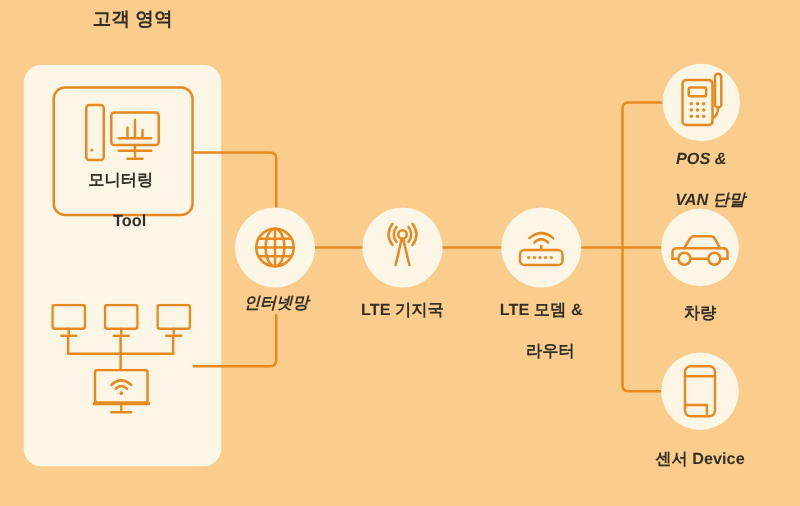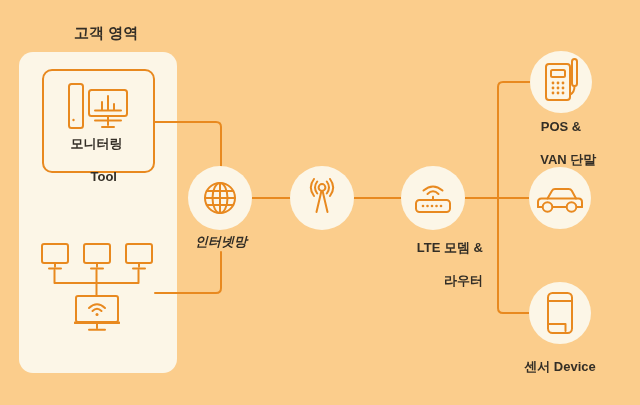--- a/index.html
+++ b/index.html
@@ -31,21 +31,21 @@
   svg{display:block;}
   .stroke{fill:none;stroke:#E8891F;stroke-width:2;stroke-linecap:round;stroke-linejoin:round;}
   .filldot{fill:#E8891F;stroke:none;}
   .wheel{fill:#FCF6E7;stroke:#E8891F;stroke-width:2;}
 </style>
 </head>
 <body>
 
 <div class="canvas">
 
-  <div class="abs title" style="left:74px;top:24px;">고객 영역</div>
+  <div class="abs title" style="left:74px;top:6px;">고객 영역</div>
 
   <div class="abs panel" style="left:19px;top:52px;width:158px;height:321px;"></div>
 
   <svg class="abs" style="left:0;top:0;" width="640" height="405">
     <path class="stroke" d="M155,122 H216 Q221,122 221,127 V167"></path>
     <path class="stroke" d="M155,293 H216 Q221,293 221,288 V252"></path>
     <path class="stroke" d="M252,198 H291"></path>
     <path class="stroke" d="M353,198 H402"></path>
     <path class="stroke" d="M464,198 H529"></path>
     <path class="stroke" d="M530,82 H503 Q498,82 498,87 V308 Q498,313 503,313 H529"></path>
@@ -93,65 +93,67 @@
   <div class="abs lbl" style="left:171px;top:234px;width:100px;font-style:italic;">인터넷망</div>
 
   <div class="abs circle" style="left:290px;top:166px;width:64px;height:64px;">
     <svg width="36" height="40" viewBox="0 0 36 40">
       <circle class="stroke" cx="18" cy="9.5" r="3.4"></circle>
       <path class="stroke" d="M12.5,34 L17.3,13.5 M23.5,34 L18.7,13.5"></path>
       <path class="stroke" d="M13.2,15.5 Q8.8,9.5 13.2,3.5 M10,18 Q3.6,9.5 10,1"></path>
       <path class="stroke" d="M22.8,15.5 Q27.2,9.5 22.8,3.5 M26,18 Q32.4,9.5 26,1"></path>
     </svg>
   </div>
+  <div class="abs lbl" style="left:272px;top:240px;width:100px;">LTE 기지국</div>
 
   <div class="abs circle" style="left:401px;top:166px;width:64px;height:64px;">
     <svg width="44" height="34" viewBox="0 0 44 34">
       <path class="stroke" d="M12.5,9.5 Q22,1.5 31.5,9.5 M16.5,13 Q22,7.5 27.5,13"></path>
       <path class="stroke" d="M22,15.8 V19"></path>
       <rect class="stroke" x="5" y="19" width="34" height="12" rx="3.5"></rect>
       <circle class="filldot" cx="12" cy="25" r="1.3"></circle>
       <circle class="filldot" cx="16.5" cy="25" r="1.3"></circle>
       <circle class="filldot" cx="21" cy="25" r="1.3"></circle>
       <circle class="filldot" cx="25.5" cy="25" r="1.3"></circle>
       <circle class="filldot" cx="30" cy="25" r="1.3"></circle>
     </svg>
   </div>
-  <div class="abs lbl" style="left:383px;top:240px;width:100px;text-align:right;"><span>LTE 모뎀 &amp;</span><br>
+  <div class="abs lbl" style="left:383px;top:240px;width:100px;"><span>LTE 모뎀 &amp;</span><br>
     <span>라우터</span></div>
 
   <div class="abs circle" style="left:530px;top:51px;width:62px;height:62px;">
     <svg width="46" height="50" viewBox="0 0 46 50">
       <rect class="stroke" x="8" y="7" width="24" height="36" rx="3"></rect>
       <rect class="stroke" x="13" y="13" width="14" height="7" rx="1.5"></rect>
       <circle class="filldot" cx="15" cy="26" r="1.4"></circle>
         <circle class="filldot" cx="20" cy="26" r="1.4"></circle>
         <circle class="filldot" cx="25" cy="26" r="1.4"></circle>
       <circle class="filldot" cx="15" cy="31" r="1.4"></circle>
         <circle class="filldot" cx="20" cy="31" r="1.4"></circle>
         <circle class="filldot" cx="25" cy="31" r="1.4"></circle>
       <circle class="filldot" cx="15" cy="36" r="1.4"></circle>
         <circle class="filldot" cx="20" cy="36" r="1.4"></circle>
         <circle class="filldot" cx="25" cy="36" r="1.4"></circle>
       <rect class="stroke" x="34" y="2" width="5" height="27" rx="2.5"></rect>
       <path class="stroke" d="M36.5,29 Q36.5,35 32.5,37.5"></path>
     </svg>
   </div>
-  <div class="abs lbl" style="left:511px;top:119px;width:100px;"><span>POS &amp;</span><br>
+  <div class="abs lbl" style="left:511px;top:119px;width:100px;font-style:italic;"><span>POS &amp;</span><br>
     <span>VAN 단말</span></div>
 
   <div class="abs circle" style="left:529px;top:167px;width:62px;height:62px;">
     <svg width="54" height="34" viewBox="0 0 54 34">
       <path class="stroke" d="M5,26 V21 Q5,17.5 8.5,17.5 H14.5 L19,9.8 Q20,8 22,8 H35.5 Q37.8,8 38.8,9.8 L43,17.5 H45.5 Q49,17.5 49,21 V26"></path>
       <path class="stroke" d="M14.5,17.5 H43"></path>
       <path class="stroke" d="M5,26 H49"></path>
       <circle class="wheel" cx="14.5" cy="26" r="4.8"></circle>
       <circle class="wheel" cx="38.5" cy="26" r="4.8"></circle>
     </svg>
   </div>
+  <div class="abs lbl" style="left:510px;top:242px;width:100px;">차량</div>
 
   <div class="abs circle" style="left:529px;top:282px;width:62px;height:62px;">
     <svg width="34" height="46" viewBox="0 0 34 46">
       <rect class="stroke" x="5" y="3" width="24" height="40" rx="4.5"></rect>
       <path class="stroke" d="M5,11 H29"></path>
       <path class="stroke" d="M5,34 H22.5 M22.5,34 V41"></path>
     </svg>
   </div>
   <div class="abs lbl" style="left:510px;top:359px;width:100px;">센서 Device</div>
 

